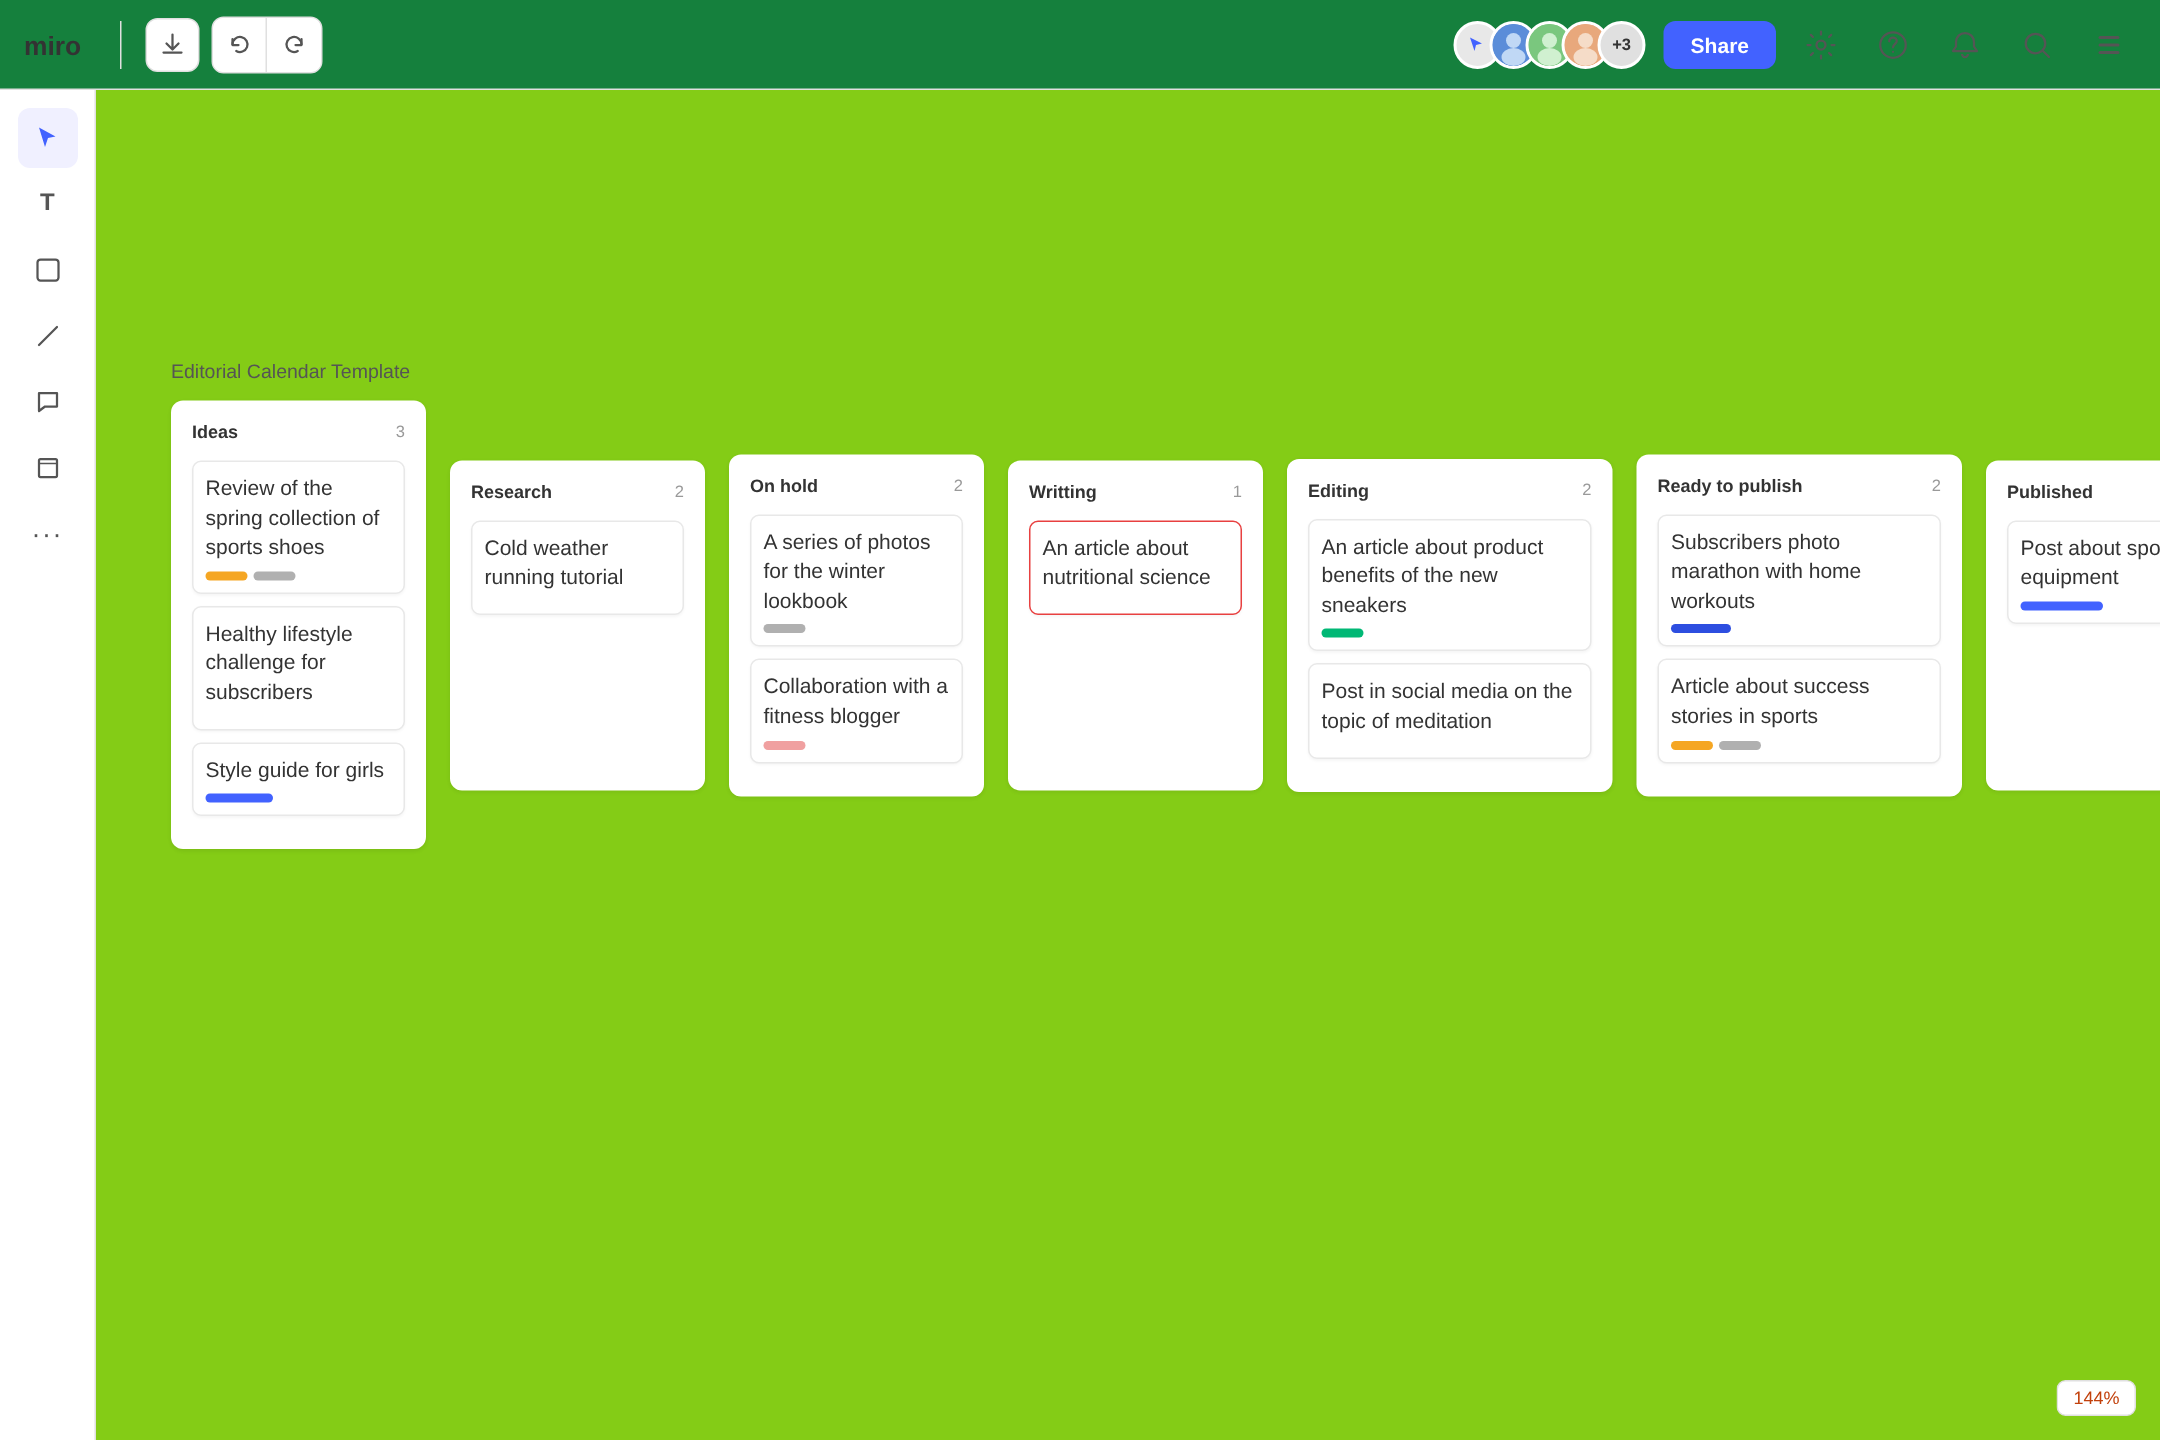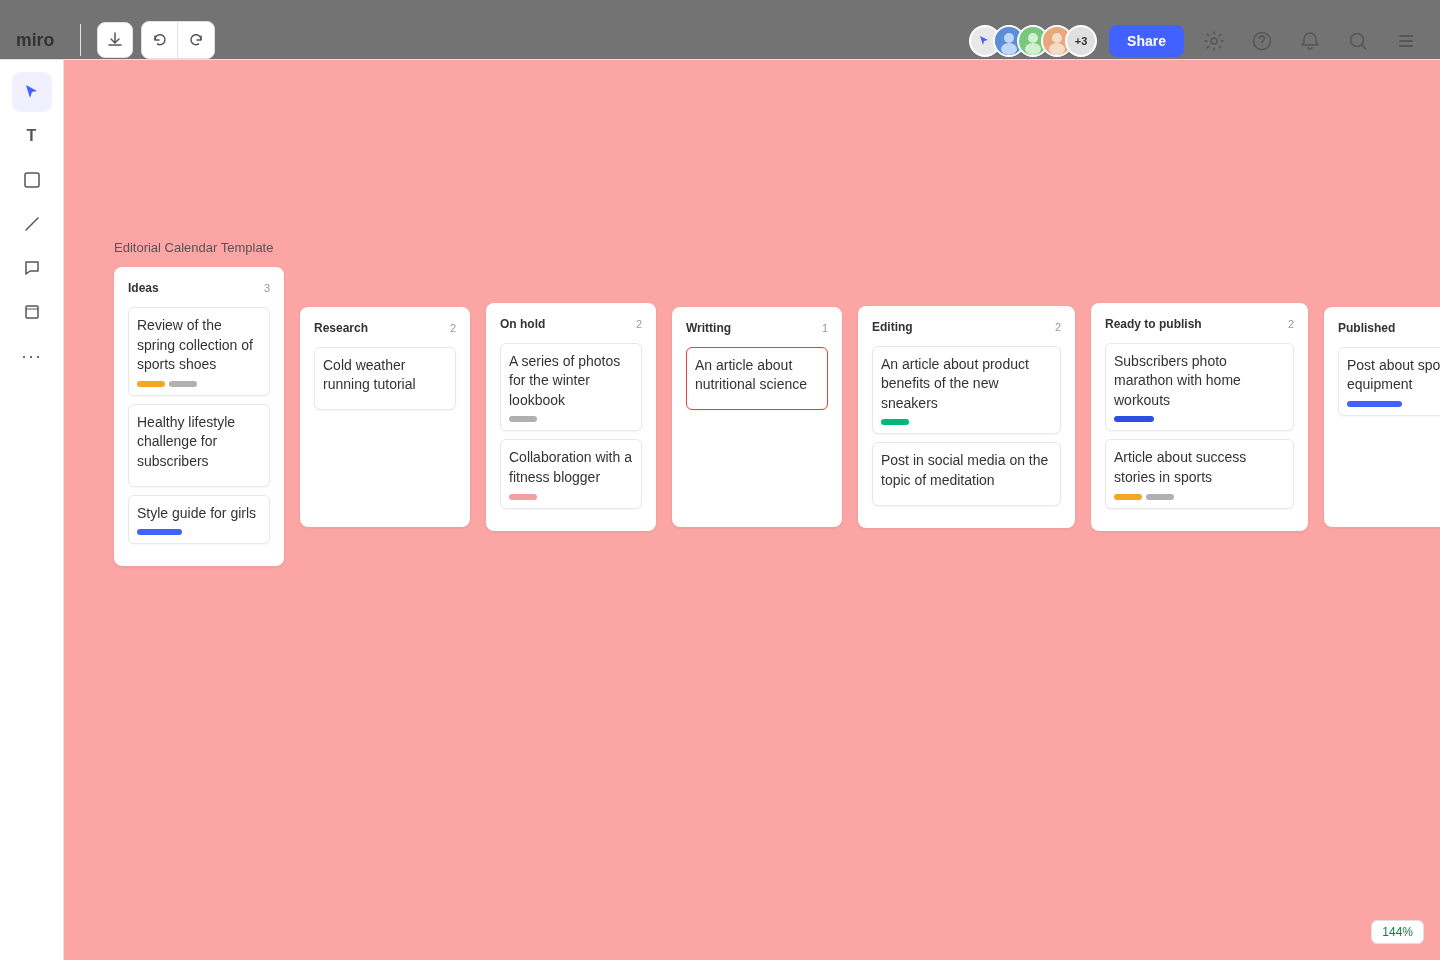--- a/index.html
+++ b/index.html
@@ -1,22 +1,22 @@
 <!DOCTYPE html>
 <html><head>
   <meta charset="utf-8">
   <style>
     * { box-sizing: border-box; margin: 0; padding: 0; }
     body { font-family: -apple-system, BlinkMacSystemFont, 'Segoe UI', sans-serif; background: #f0f0f0; width: 1440px; height: 960px; overflow: hidden; position: relative; }
 
     
     #topbar {
       position: fixed; top: 0; left: 0; right: 0; height: 60px;
-      background: #737373; border-bottom: 1px solid #e0e0e0;
-      display: flex; align-items: flex-end; justify-content: space-between;
+      background: #15803d; border-bottom: 1px solid #e0e0e0;
+      display: flex; align-items: center; justify-content: space-between;
       padding: 0 16px; z-index: 100; gap: 43px;
     }
     .topbar-left { display: flex; align-items: center; gap: 8px; }
     .logo { display: flex; align-items: center; }
     .logo svg { width: 48px; height: 24px; }
     .topbar-divider { width: 1px; height: 32px; background: #e0e0e0; margin: 0 8px; }
     .topbar-btn {
       width: 36px; height: 36px; border: 1px solid #e0e0e0; border-radius: 8px;
       background: #fff; cursor: pointer; display: flex; align-items: center; justify-content: center;
       font-size: 16px; color: #333;
@@ -58,21 +58,21 @@
     .tool-btn {
       width: 40px; height: 40px; border: none; background: none; cursor: pointer;
       border-radius: 8px; display: flex; align-items: center; justify-content: center;
       font-size: 18px; color: #555;
     }
     .tool-btn.active { background: #f0f0ff; color: #4262ff; }
 
     
     #canvas {
       position: absolute; top: 60px; left: 64px; right: 0; bottom: 0;
-      overflow: hidden; background: #fca5a5;
+      overflow: hidden; background: #84cc16;
     }
 
     
     #board-content {
       position: absolute; top: 180px; left: 50px;
     }
 
     .board-title {
       font-size: 13px; color: #555; margin-bottom: 12px; font-weight: 400;
     }
@@ -117,21 +117,21 @@
     .tag-green { background: #00b875; width: 28px; }
     .tag-orange { background: #f5a623; width: 28px; }
     .tag-pink { background: #f5a0a0; width: 28px; }
     .tag-blue-dark { background: #2d4ee0; width: 40px; }
     .tag-blue-med { background: #4262ff; width: 55px; }
 
     
     #zoom-indicator {
       position: fixed; bottom: 16px; right: 16px;
       background: #fff; border: 1px solid #e0e0e0; border-radius: 6px;
-      padding: 4px 10px; font-size: 12px; color: #15803d; font-weight: 500;
+      padding: 4px 10px; font-size: 12px; color: #c2410c; font-weight: 500;
     }
 
     
     #expand-btn {
       position: fixed; bottom: 16px; left: 0; width: 64px;
       display: flex; align-items: center; justify-content: center;
     }
     .expand-icon-btn {
       background: none; border: none; cursor: pointer; font-size: 16px; color: #777;
     }

